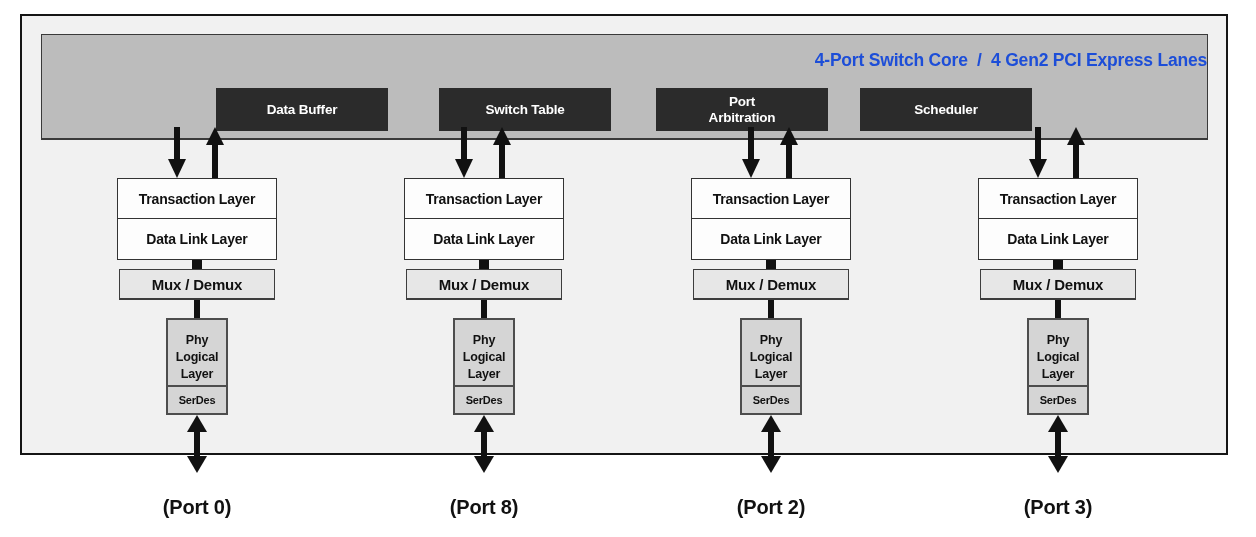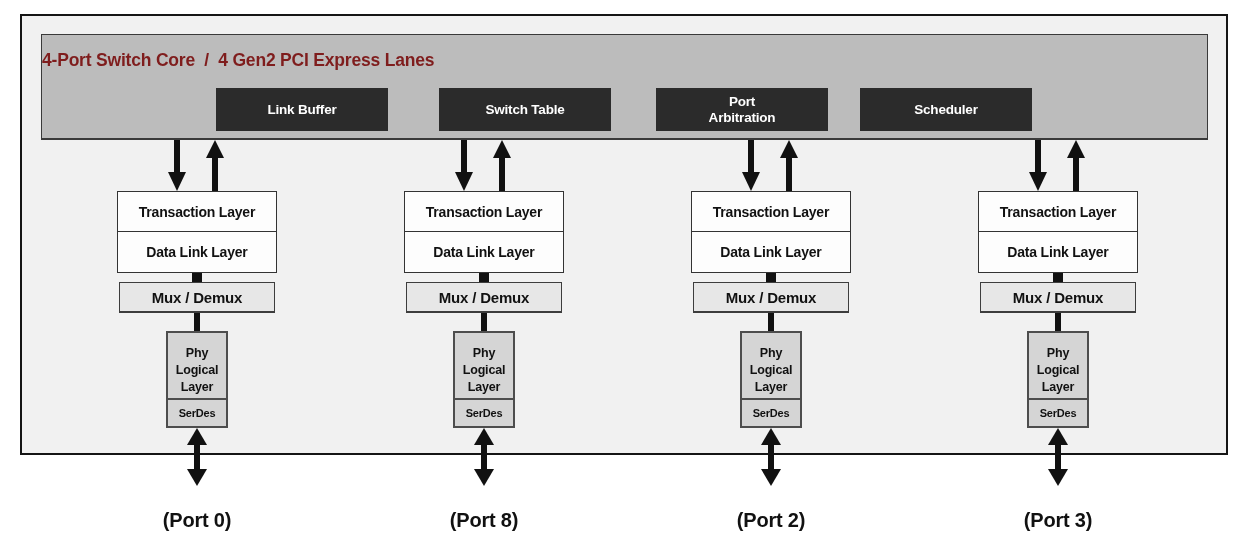--- a/index.html
+++ b/index.html
@@ -8,30 +8,30 @@
 
   .canvas { position:relative; width:1256px; height:537px; background:#ffffff; overflow:hidden; }
 
   
   .enclosure { position:absolute; left:20px; top:14px; width:1208px; height:441px;
                background:#f1f1f1; border:2.5px solid #151515; }
 
   
   .core-bar { position:absolute; left:41px; top:34px; width:1167px; height:106px;
               background:#bcbcbc; border:1px solid #3a3a3a; border-bottom-width:2px; }
-  .core-title { position:absolute; left:0; right:0; top:15px; text-align:left;
-                font-size:17.5px; letter-spacing:-0.2px; white-space:pre; color:#7f1d1d; }
+  .core-title { position:absolute; left:0; right:0; top:15px; text-align:right;
+                font-size:17.5px; letter-spacing:-0.2px; white-space:pre; color:#1d4ed8; }
   .module { position:absolute; top:53px; height:43px; width:172px; background:#2b2b2b;
             color:#ffffff; display:flex; align-items:center; justify-content:center;
             font-size:13.5px; line-height:16px; text-align:center; white-space:pre-line;
             letter-spacing:-0.2px; }
   .module.m0 { left:174px; } .module.m1 { left:397px; } .module.m2 { left:614px; } .module.m3 { left:818px; }
 
   
-  .column { position:absolute; top:140px; width:160px; display:flex; flex-direction:column; align-items:center; }
+  .column { position:absolute; top:127px; width:160px; display:flex; flex-direction:column; align-items:center; }
   .column.c0 { left:117px; } .column.c1 { left:404px; } .column.c2 { left:691px; } .column.c3 { left:978px; }
 
   .arrow-zone { position:relative; width:100%; height:51px; }
   .arr { position:absolute; width:18px; height:51px; }
   .arr .shaft { position:absolute; left:6px; width:6px; background:#111; }
   .arr .head  { position:absolute; left:0; width:0; height:0;
                 border-left:9px solid transparent; border-right:9px solid transparent; }
   .arr.down { left:51px; }
   .arr.down .shaft { top:0; height:33px; }
   .arr.down .head  { top:32px; border-top:19px solid #111; }
@@ -68,21 +68,21 @@
 </style>
 </head>
 <body>
 
 <div class="canvas">
 
   <div class="enclosure"></div>
 
   <div class="core-bar">
     <div class="core-title">4-Port Switch Core  /  4 Gen2 PCI Express Lanes</div>
-    <div class="module m0">Link Buffer</div>
+    <div class="module m0">Data Buffer</div>
     <div class="module m1">Switch Table</div>
     <div class="module m2">Port
 Arbitration</div>
     <div class="module m3">Scheduler</div>
   </div>
 
   <div class="column c0">
     <div class="arrow-zone">
       <div class="arr down">
           <div class="shaft"></div>

